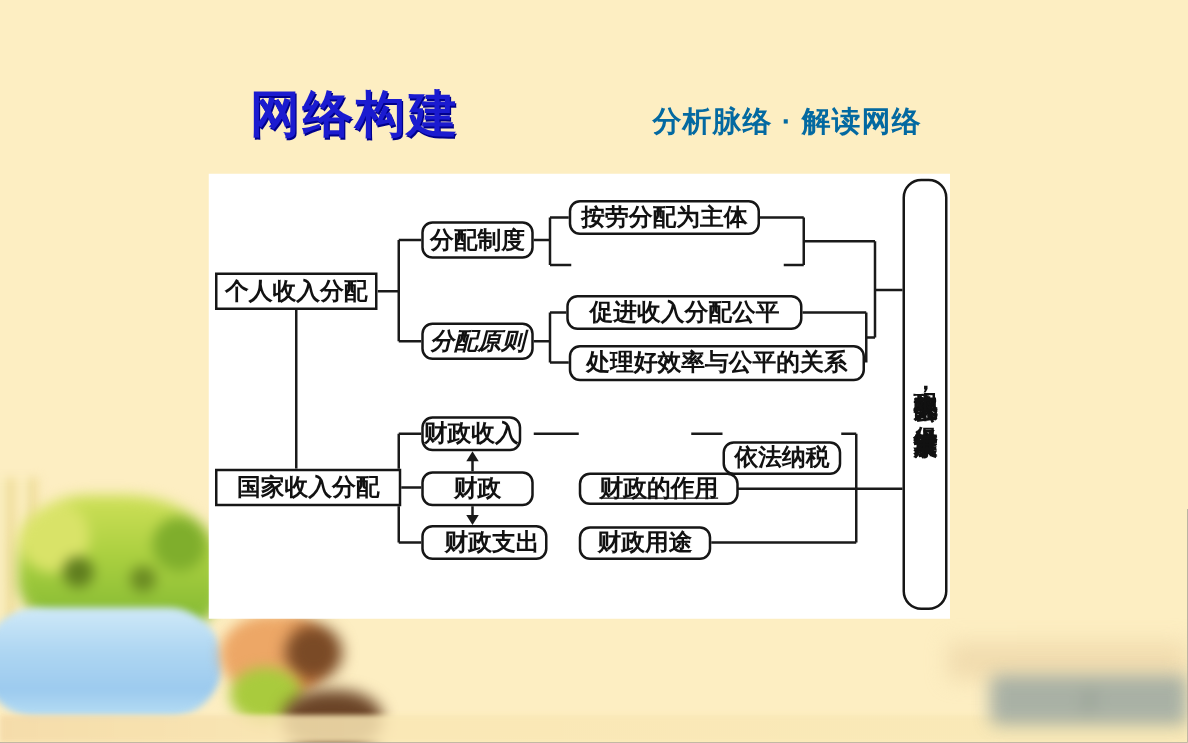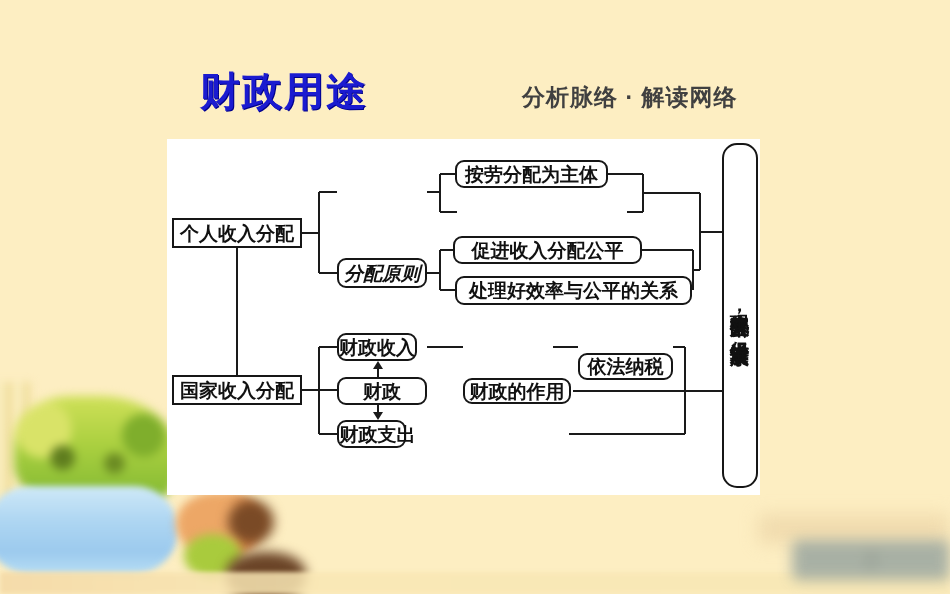--- a/index.html
+++ b/index.html
@@ -40,21 +40,21 @@
     opacity:.6;filter:blur(9px);}
   .wm-bar{left:792px;top:540px;width:158px;height:40px;background:#94a29e;
     opacity:.8;filter:blur(7px);border-radius:6px;
     display:flex;align-items:center;justify-content:center;}
   .wm-char{color:#4f5f5f;font-size:22px;filter:blur(1px);font-family:"Liberation Serif",serif;}
   
   .title{position:absolute;left:200px;top:64px;
     font-size:40px;font-weight:900;color:#1b1bd0;letter-spacing:2px;
     text-shadow:1px 1px 0 #00008b;white-space:nowrap;}
   .subtitle{position:absolute;left:522px;top:82px;
-    font-size:23px;font-weight:700;color:#404040;letter-spacing:1px;white-space:nowrap;}
+    font-size:23px;font-weight:700;color:#0369a1;letter-spacing:1px;white-space:nowrap;}
   
   .panel{position:absolute;left:167px;top:139px;width:593px;height:356px;background:#ffffff;}
   .panel svg{position:absolute;left:0;top:0;pointer-events:none;}
   .node{
     position:absolute;box-sizing:border-box;
     border:2px solid #161616;border-radius:9px;background:#fff;
     display:flex;align-items:center;justify-content:center;
     font-family:"Liberation Serif",serif;font-weight:600;font-size:19px;color:#111;
     white-space:nowrap;line-height:1;}
   .node.big{border-radius:0;}
@@ -73,21 +73,21 @@
   <div class="decor orange-blob"></div>
   <div class="decor brown-patch"></div>
   <div class="decor green-blob"></div>
   <div class="decor dark-blob"></div>
   <div class="decor bottom-band"></div>
   <div class="decor wm-smudge"></div>
   <div class="decor wm-bar">
     <span class="wm-char">2</span>
   </div>
 
-  <div class="title">财政用途</div>
+  <div class="title">网络构建</div>
   <div class="subtitle">分析脉络 · 解读网络</div>
 
   <div class="panel">
 
     <svg width="593" height="356" viewBox="0 0 593 356">
       <g stroke="#1a1a1a" stroke-width="2" fill="none">
 
         <path d="M135 94 H152 M152 53 V134 M152 53 H170 M152 134 H170"></path>
 
         <path d="M260 53 H273 M273 35 V73 M273 35 H288 M273 73 H290"></path>
@@ -113,40 +113,42 @@
         <path d="M211 266 V274"></path>
       </g>
       <g fill="#1a1a1a" stroke="none">
         <polygon points="211,222 206,230 216,230"></polygon>
         <polygon points="211,281 206,273 216,273"></polygon>
       </g>
     </svg>
 
     <div class="node big" style="left:5px;top:79px;width:130px;height:30px;">个人收入分配</div>
 
+    <div class="node" style="left:170px;top:38px;width:90px;height:30px;">分配制度</div>
 
     <div class="node" style="left:170px;top:119px;width:90px;height:30px;font-style:italic;">分配原则</div>
 
     <div class="node" style="left:288px;top:21px;width:153px;height:28px;">按劳分配为主体</div>
 
 
     <div class="node" style="left:286px;top:97px;width:189px;height:28px;">促进收入分配公平</div>
 
     <div class="node" style="left:288px;top:137px;width:237px;height:29px;font-family:Liberation Serif, serif;">处理好效率与公平的关系</div>
 
-    <div class="node big" style="left:5px;top:236px;width:130px;height:30px;">国家收入分配</div>
+    <div class="node big" style="left:5px;top:236px;width:149px;height:30px;">国家收入分配</div>
 
     <div class="node" style="left:170px;top:194px;width:80px;height:28px;">财政收入</div>
 
     <div class="node" style="left:170px;top:238px;width:90px;height:28px;">财政</div>
 
-    <div class="node" style="left:170px;top:281px;width:69px;height:28px;padding-left:12px;">财政支出</div>
+    <div class="node" style="left:170px;top:281px;width:101px;height:28px;padding-left:12px;">财政支出</div>
 
 
     <div class="node" style="left:411px;top:194px;width:95px;height:27px;margin-top:20px;">依法纳税</div>
 
-    <div class="node" style="left:296px;top:239px;width:108px;height:26px;">财政的作用</div>
+    <div class="node" style="left:296px;top:239px;width:128px;height:26px;text-decoration:underline;">财政的作用</div>
 
+    <div class="node" style="left:296px;top:282px;width:106px;height:27px;">财政用途</div>
 
     <div class="node goal" style="left:555px;top:4px;width:36px;height:345px;">实现收入分配公平，促进经济健康发展</div>
   </div>
 
 </div>
 
 </body></html>

